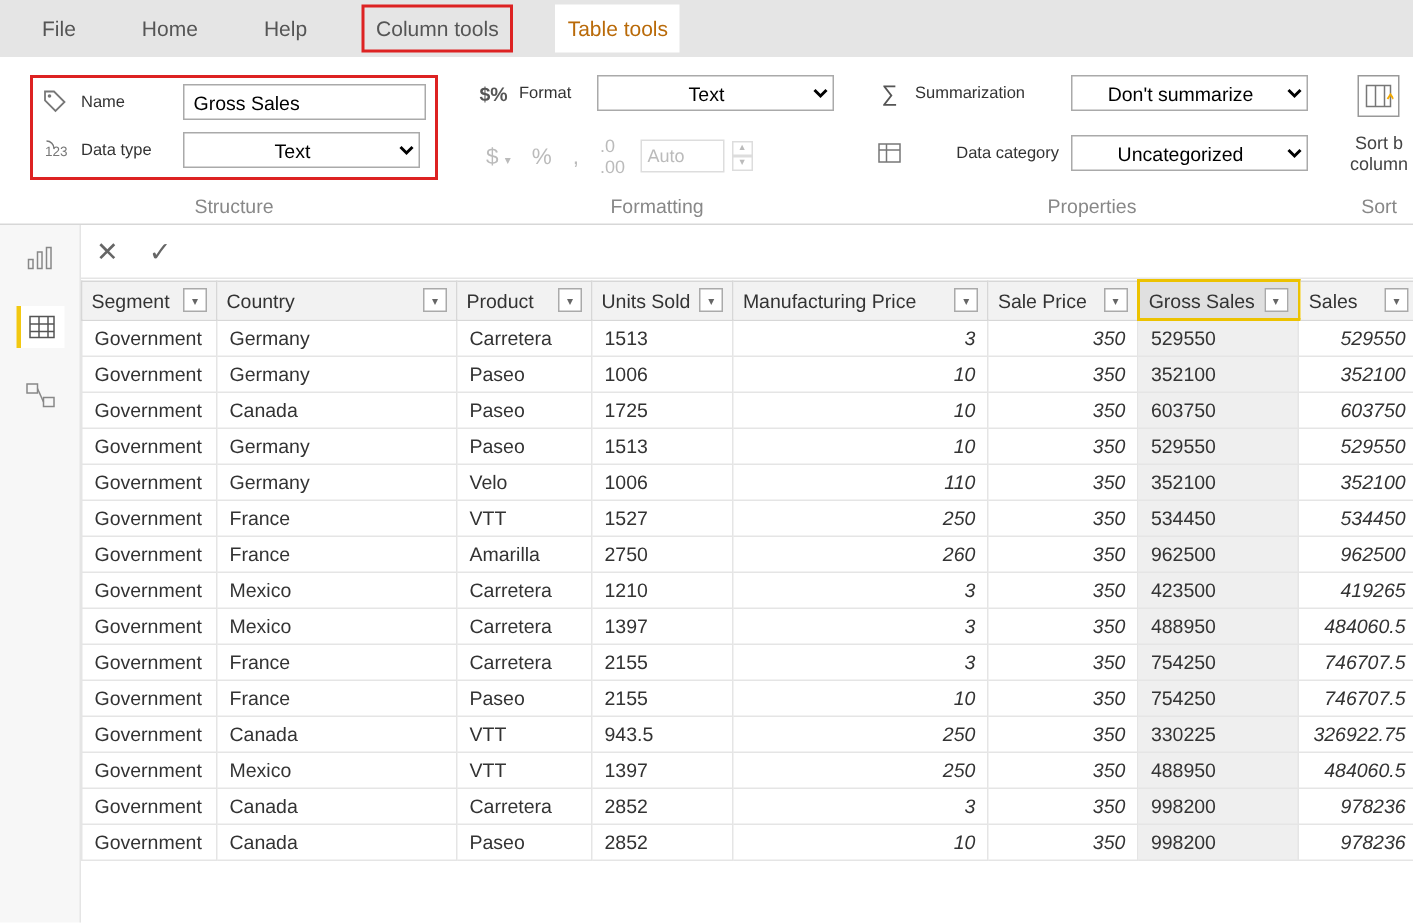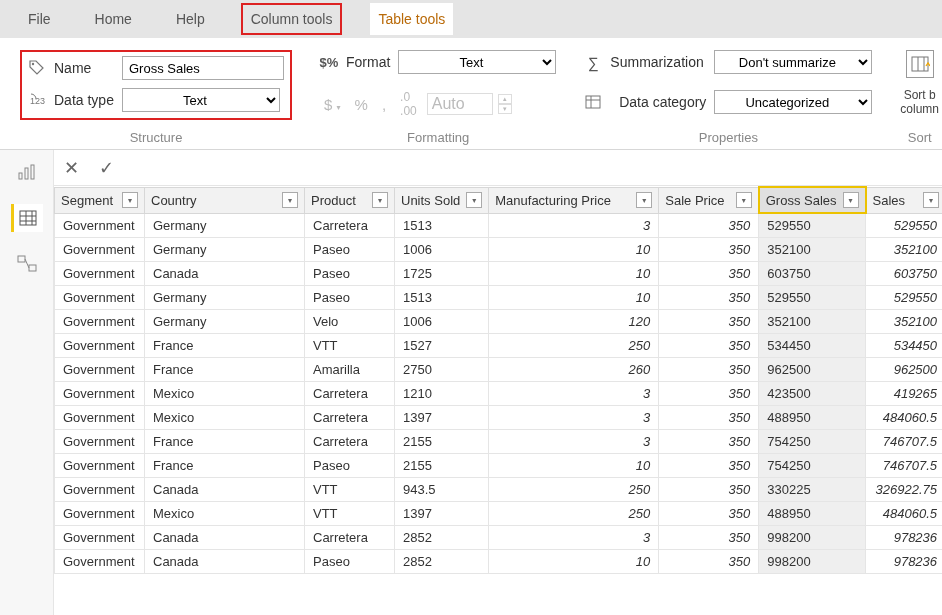--- a/index.html
+++ b/index.html
@@ -13,30 +13,30 @@
 
 
 .ribbon { display: flex; background: #fff; border-bottom: 1px solid #d7d7d7; height: 112px; padding: 6px 10px 0 10px; }
 .ribbon-group { display: flex; flex-direction: column; align-items: center; padding: 0 10px; }
 .ribbon-group-body { flex: 1; display: flex; flex-direction: column; justify-content: flex-start; gap: 8px; padding-top: 6px; }
 .ribbon-group-label { font-size: 13px; color: #888; padding-bottom: 4px; }
 .ribbon-sep { width: 1px; background: #e0e0e0; margin: 6px 4px 22px 4px; }
 
 .field-row { display: flex; align-items: center; gap: 8px; }
 .field-icon { width: 18px; height: 18px; display: inline-flex; align-items: center; justify-content: center; }
-.field-label { font-size: 14px; color: #333; min-width: 60px; }
+.field-label { font-size: 11px; color: #333; min-width: 60px; }
 .field-input, .field-select { border: 1px solid #aaa; padding: 3px 6px; font-size: 13px; height: 24px; background: #fff; }
 .field-input { width: 162px; }
 .field-select { width: 158px; text-align: center; }
 
 .structure-highlight { border: 2px solid #d22; padding: 4px 6px 6px 6px; }
 
 .fmt-row { display: flex; align-items: center; gap: 6px; }
 .fmt-btn { color: #bbb; font-size: 15px; padding: 2px 4px; }
-.fmt-auto { border: 1px solid #ddd; width: 66px; height: 22px; color: #bbb; font-size: 16px; padding: 2px 4px; display:flex; align-items:center; }
+.fmt-auto { border: 1px solid #ddd; width: 56px; height: 22px; color: #bbb; font-size: 12px; padding: 2px 4px; display:flex; align-items:center; }
 .spin { display: inline-flex; flex-direction: column; margin-left: -1px; }
 .spin-btn { width: 14px; height: 10px; border: 1px solid #ddd; font-size: 7px; color: #bbb; line-height: 7px; text-align: center; }
 
 .sort-icon-box { width: 28px; height: 28px; border: 1px solid #999; display: inline-flex; align-items: center; justify-content: center; margin-bottom: 2px; }
 
 
 .formula-area { display: flex; align-items: center; height: 36px; background: #fff; border-bottom: 1px solid #e5e5e5; }
 .leftbar-space { width: 54px; }
 .fb-btn { color: #666; font-size: 18px; padding: 0 10px; }
 .sidebar { width: 54px; background: #f7f7f7; border-right: 1px solid #e5e5e5; display: flex; flex-direction: column; align-items: center; padding-top: 8px; gap: 18px; position: absolute; top: 150px; left:0; height: calc(615px - 150px);}
@@ -290,21 +290,21 @@
           <td class="num">10</td>
           <td class="num">350</td>
           <td class="col-gross txt">529550</td>
           <td class="num">529550</td>
         </tr>
         <tr>
           <td class="txt">Government</td>
           <td class="txt">Germany</td>
           <td class="txt">Velo</td>
           <td class="txt">1006</td>
-          <td class="num">120</td>
+          <td class="num">110</td>
           <td class="num">350</td>
           <td class="col-gross txt">352100</td>
           <td class="num">352100</td>
         </tr>
         <tr>
           <td class="txt">Government</td>
           <td class="txt">France</td>
           <td class="txt">VTT</td>
           <td class="txt">1527</td>
           <td class="num">250</td>

